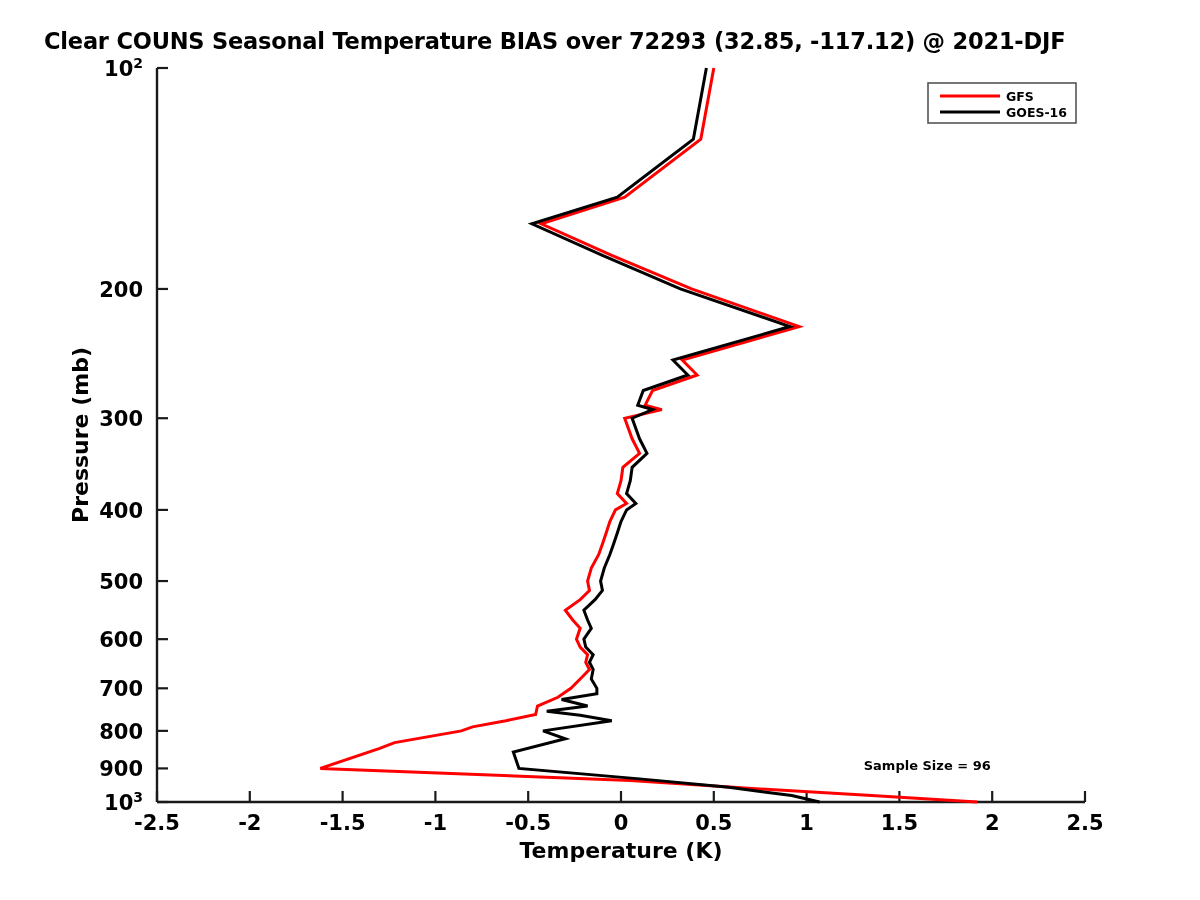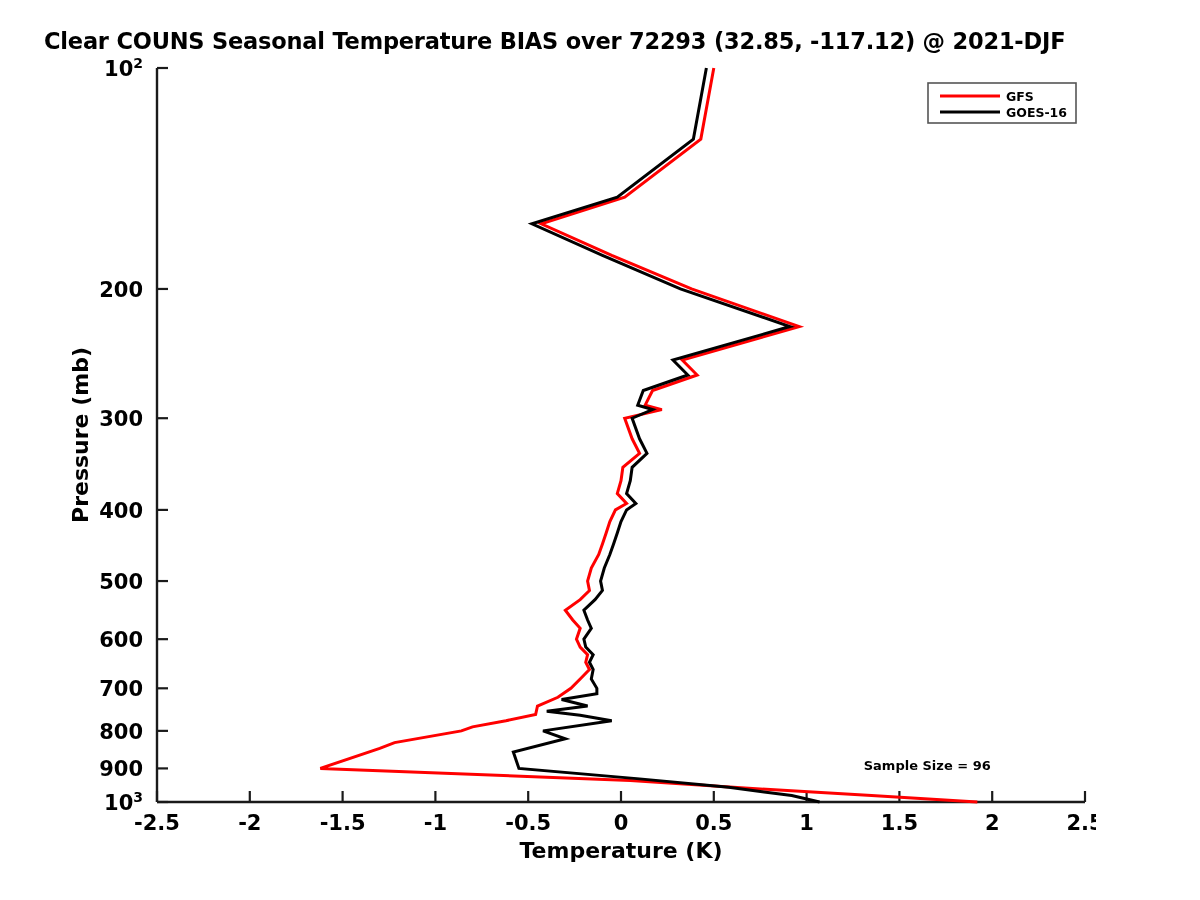--- a/index.html
+++ b/index.html
@@ -7,20 +7,21 @@
     padding: 0;
     background: #ffffff;
   }
   #root {
     position: relative;
     width: 1096px;
     height: 900px;
     background: #ffffff;
     font-family: "DejaVu Sans", "Liberation Sans", sans-serif;
     overflow: hidden;
+    padding-left: 32px;
   }
   #chart-title {
     position: absolute;
     left: 44px;
     top: 28px;
     font-size: 22.5px;
     font-weight: bold;
     color: #000000;
     white-space: nowrap;
     letter-spacing: -0.2px;

